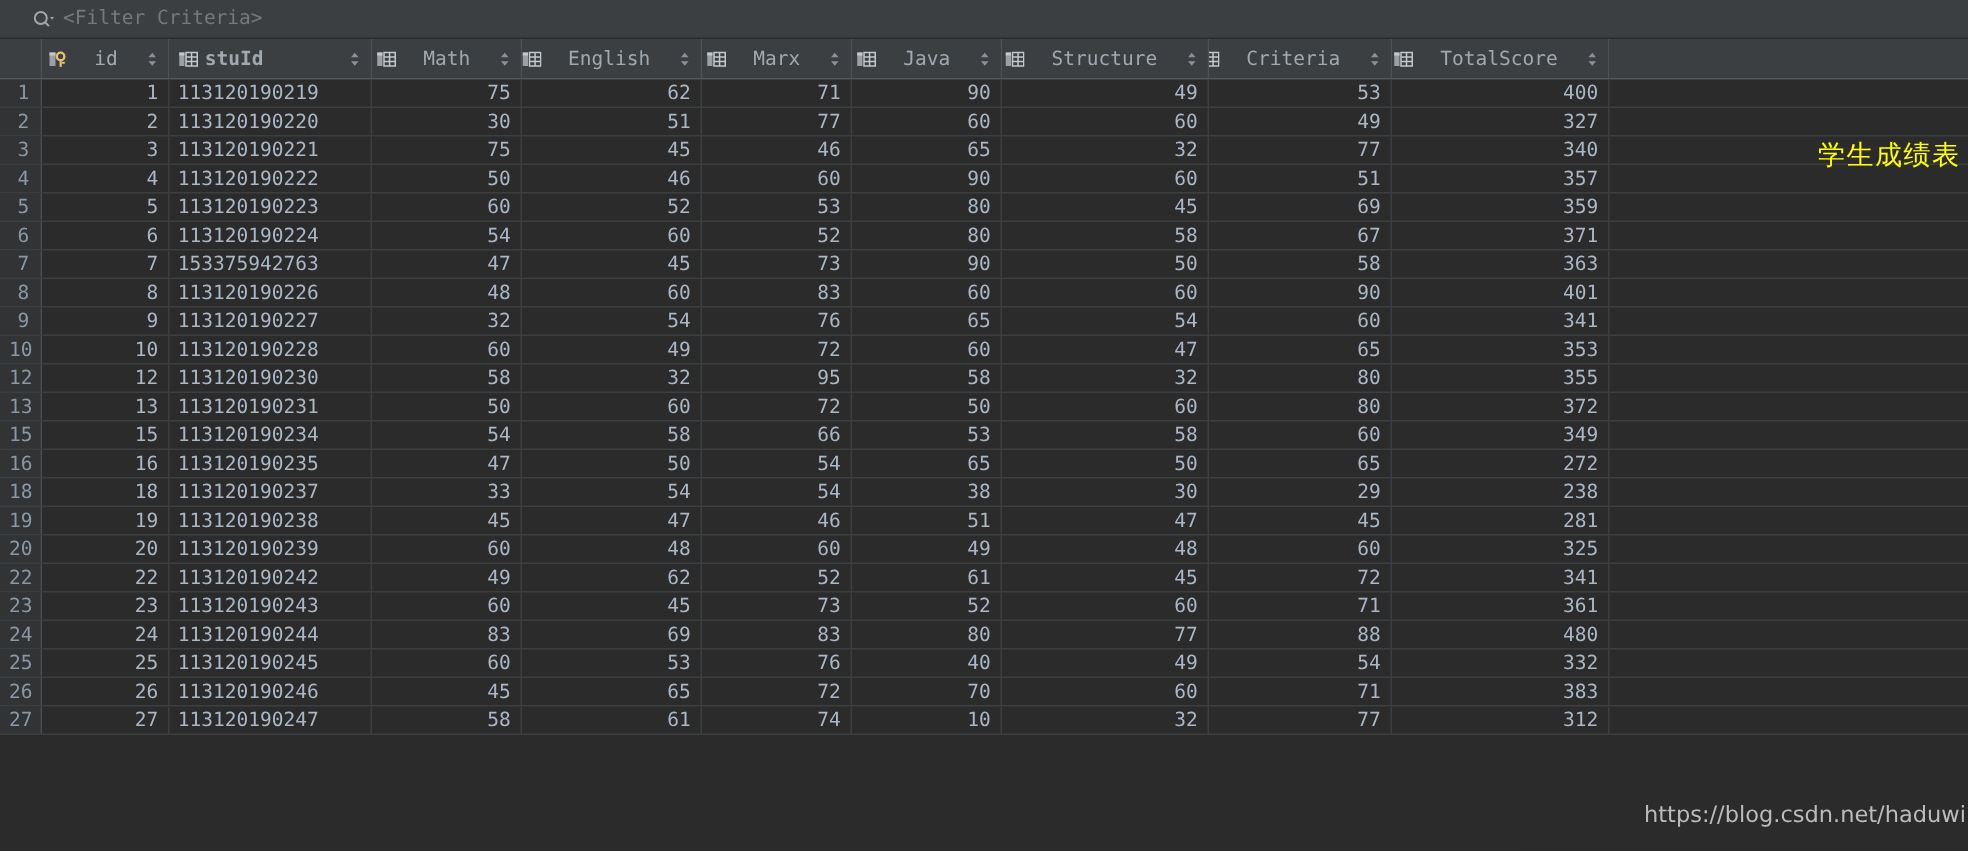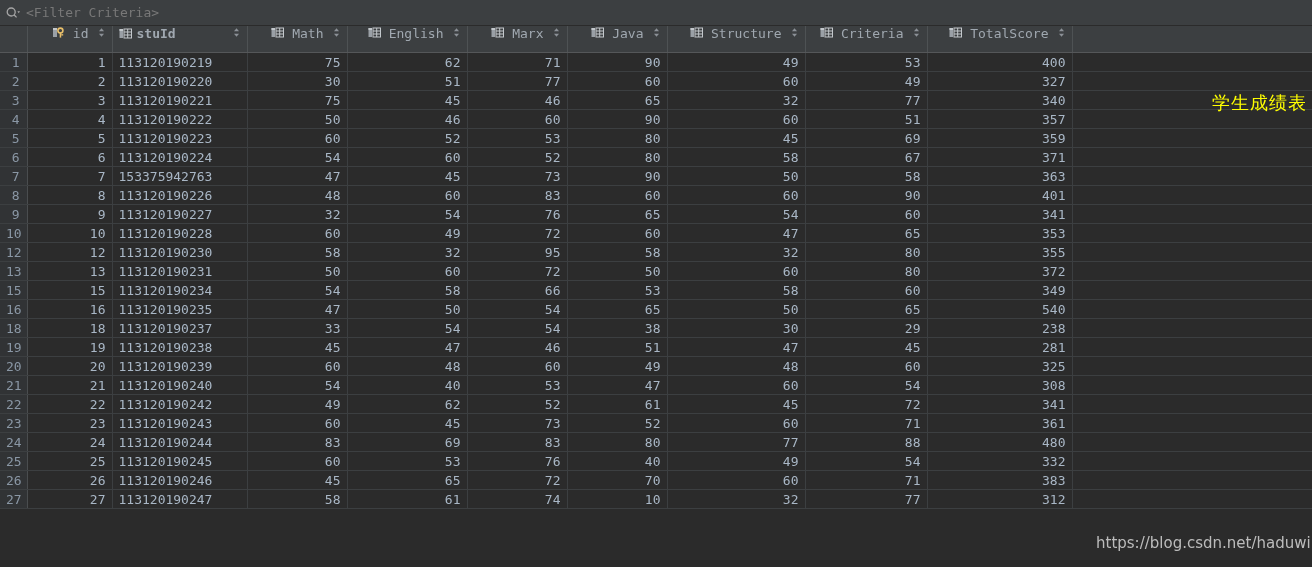--- a/index.html
+++ b/index.html
@@ -23,21 +23,21 @@
     background: #2b2b2b;
     box-sizing: border-box;
   }
 
   
   .filter-bar {
     height: 26px;
     background: #3c3f41;
     display: flex;
     align-items: center;
-    padding-left: 4px;
+    padding-left: 20px;
     box-sizing: border-box;
     border-bottom: 1px solid #2b2b2b;
   }
   .filter-icon {
     width: 18px;
     height: 18px;
     display: flex;
     align-items: center;
     justify-content: center;
     flex: 0 0 auto;
@@ -83,23 +83,23 @@
   }
   thead th.gutter-h {
     border-right: 1px solid #4e5254;
     background: #3c3f41;
   }
   thead th.filler-h {
     border-right: none;
   }
   .hcell {
     display: flex;
-    align-items: flex-start;
+    align-items: center;
     justify-content: flex-end;
-    gap: 8px;
+    gap: 18px;
     width: 100%;
     height: 26px;
   }
   .col-icon {
     flex: 0 0 auto;
     width: 13px;
     height: 13px;
     display: block;
   }
   .col-label {
@@ -575,21 +575,21 @@
           <tr>
             <td class="gutter">16</td>
             <td class="num">16</td>
             <td class="txt">113120190235</td>
             <td class="num">47</td>
             <td class="num">50</td>
             <td class="num">54</td>
             <td class="num">65</td>
             <td class="num">50</td>
             <td class="num">65</td>
-            <td class="num">540</td>
+            <td class="num">272</td>
             <td class="filler"></td>
           </tr>
           <tr>
             <td class="gutter">18</td>
             <td class="num">18</td>
             <td class="txt">113120190237</td>
             <td class="num">33</td>
             <td class="num">54</td>
             <td class="num">54</td>
             <td class="num">38</td>
@@ -618,33 +618,20 @@
             <td class="num">60</td>
             <td class="num">48</td>
             <td class="num">60</td>
             <td class="num">49</td>
             <td class="num">48</td>
             <td class="num">60</td>
             <td class="num">325</td>
             <td class="filler"></td>
           </tr>
           <tr>
-            <td class="gutter">21</td>
-            <td class="num">21</td>
-            <td class="txt">113120190240</td>
-            <td class="num">54</td>
-            <td class="num">40</td>
-            <td class="num">53</td>
-            <td class="num">47</td>
-            <td class="num">60</td>
-            <td class="num">54</td>
-            <td class="num">308</td>
-            <td class="filler"></td>
-          </tr>
-          <tr>
             <td class="gutter">22</td>
             <td class="num">22</td>
             <td class="txt">113120190242</td>
             <td class="num">49</td>
             <td class="num">62</td>
             <td class="num">52</td>
             <td class="num">61</td>
             <td class="num">45</td>
             <td class="num">72</td>
             <td class="num">341</td>

